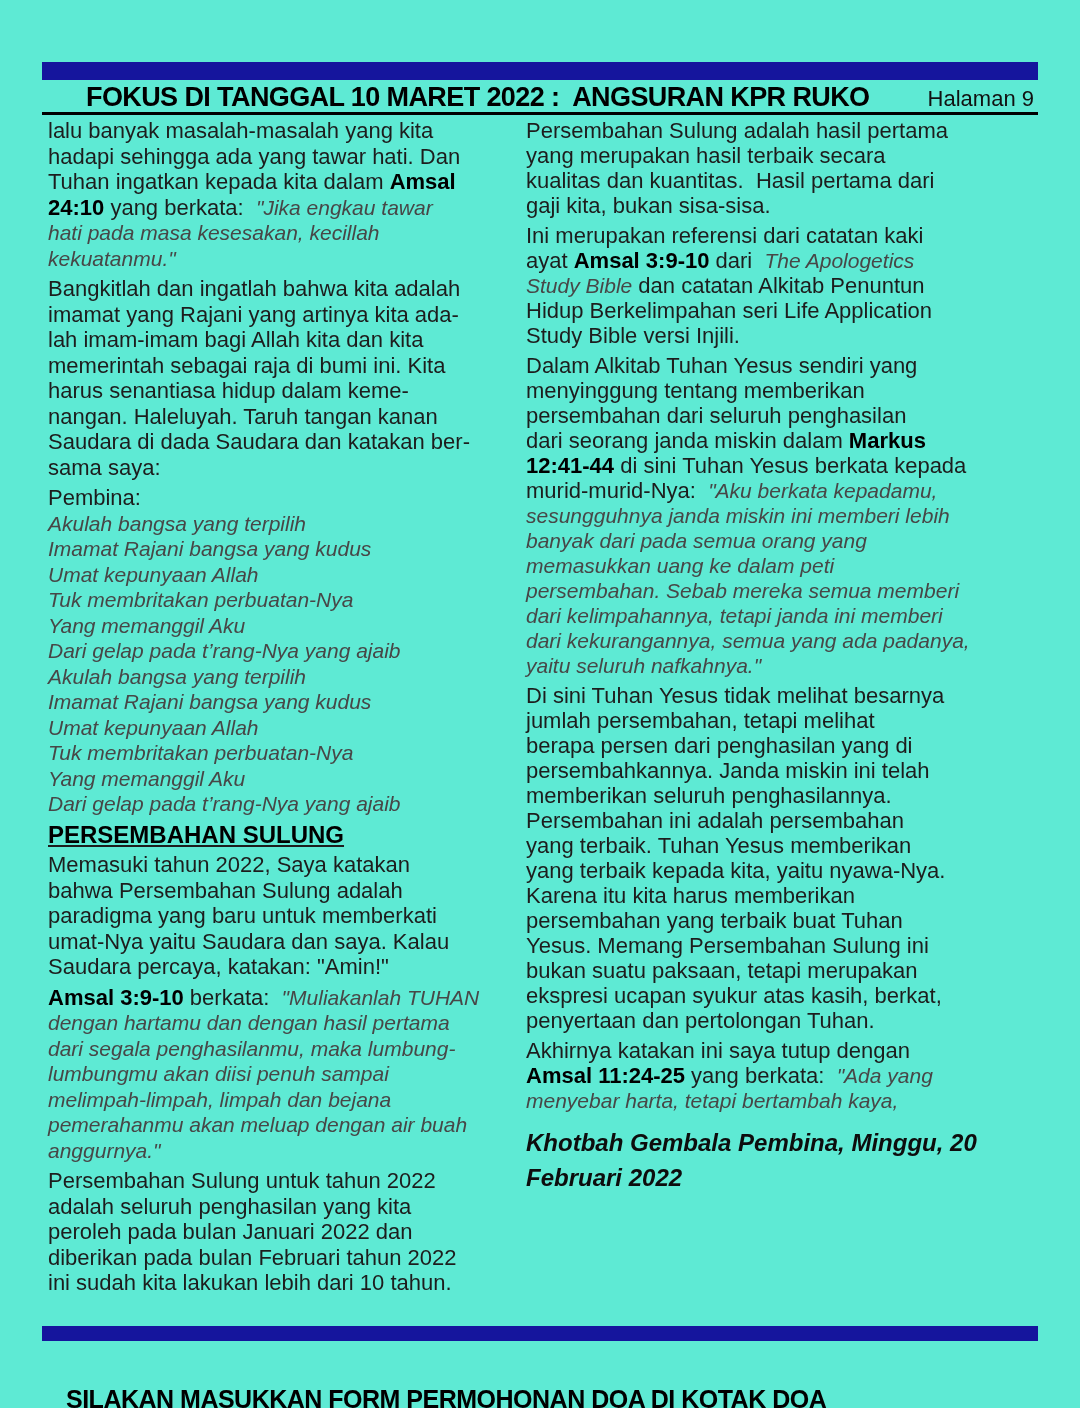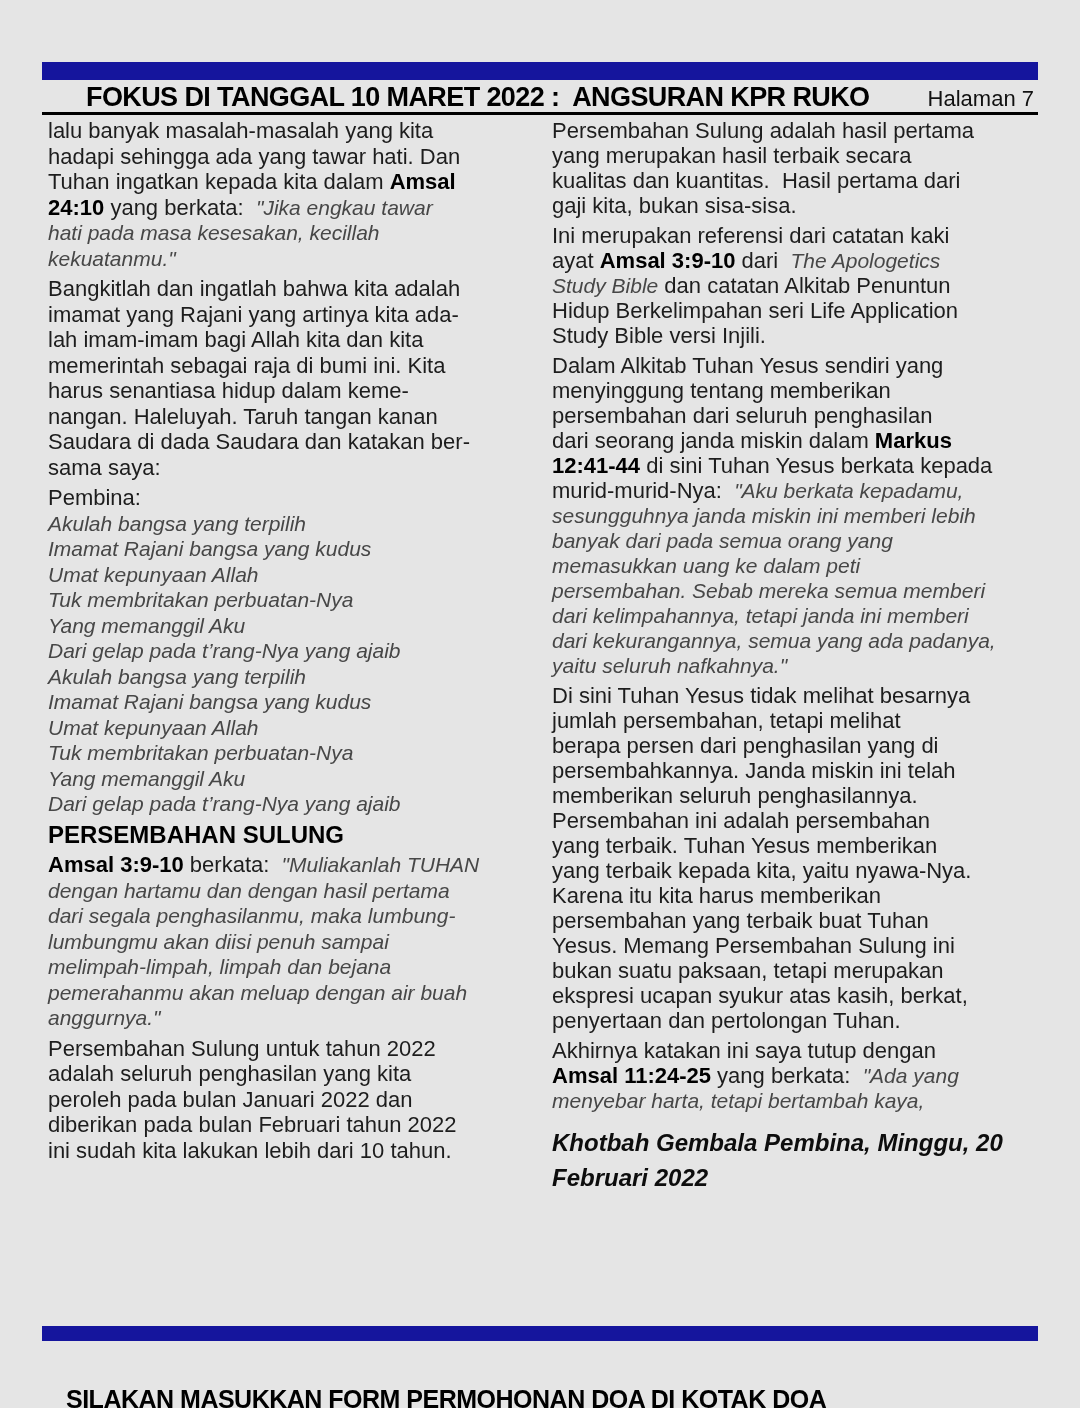--- a/index.html
+++ b/index.html
@@ -1,20 +1,20 @@
 <!DOCTYPE html>
 <html style="--bar-blue: #15159d;"><head>
 <meta charset="utf-8">
 <style>
   html, body { margin: 0; padding: 0; background: #ffffff; }
   .page {
     position: relative;
     width: 1080px;
     height: 1408px;
-    background: #e5e5e5;
+    background: #5eead4;
     font-family: "Liberation Sans", sans-serif;
     color: #1d1d1d;
     overflow: hidden;
   }
   .top-bar {
     position: absolute; left: 42px; top: 62px;
     width: 996px; height: 18px;
     background: var(--bar-blue, #15159d);
   }
   .header-row {
@@ -26,27 +26,27 @@
     font-weight: 700; font-size: 27px; letter-spacing: -0.6px;
     color: #000; padding-left: 44px;
   }
   .header-page { font-size: 22px; color: #111; padding-right: 4px; }
   .header-rule {
     position: absolute; left: 42px; top: 112px;
     width: 996px; height: 3px; background: #000;
   }
   .columns {
     position: absolute; left: 48px; top: 118px; width: 992px;
-    display: flex; gap: 26px; align-items: flex-start;
+    display: flex; align-items: flex-start;
   }
   .col { white-space: pre-line; font-size: 22px; line-height: 25.5px; }
   .col-left  { width: 478px; }
   .col-right { width: 488px; line-height: 25px; }
   .block { margin: 0 0 5px 0; }
-  .heading { font-size: 24px; }
+  .heading { font-size: 24px; text-decoration: underline; }
   .seg-normal { color: #1d1d1d; }
   .seg-bold { font-weight: 700; color: #000; }
   .seg-italic { font-style: italic; color: #474747; font-size: 21px; }
   .seg-bold-italic { font-weight: 700; font-style: italic; color: #0d0d0d; }
   .signature { font-size: 24px; line-height: 35px; margin-top: 12px; }
   .footer-bar {
     position: absolute; left: 42px; top: 1326px;
     width: 996px; height: 15px;
     background: var(--bar-blue, #15159d);
   }
@@ -55,21 +55,21 @@
     font-weight: 700; font-size: 25px; letter-spacing: -0.5px; color: #000; margin-top: 40px;
   }
 </style>
 </head>
 <body>
 
 <div class="page">
   <div class="top-bar"></div>
   <div class="header-row">
     <div class="header-title">FOKUS DI TANGGAL 10 MARET 2022 :  ANGSURAN KPR RUKO</div>
-    <div class="header-page">Halaman 7</div>
+    <div class="header-page">Halaman 9</div>
   </div>
   <div class="header-rule"></div>
 
   <div class="columns">
     <div class="col col-left" id="col-left"><div class="block paragraph"><span class="seg-normal">lalu banyak masalah-masalah yang kita
 hadapi sehingga ada yang tawar hati. Dan
 Tuhan ingatkan kepada kita dalam </span><span class="seg-bold">Amsal
 24:10</span><span class="seg-normal"> yang berkata:&nbsp; </span><span class="seg-italic">"Jika engkau tawar
 hati pada masa kesesakan, kecillah
 kekuatanmu."</span></div><div class="block paragraph"><span class="seg-normal">Bangkitlah dan ingatlah bahwa kita adalah
@@ -84,21 +84,25 @@
 Imamat Rajani bangsa yang kudus
 Umat kepunyaan Allah
 Tuk membritakan perbuatan-Nya
 Yang memanggil Aku
 Dari gelap pada t’rang-Nya yang ajaib
 Akulah bangsa yang terpilih
 Imamat Rajani bangsa yang kudus
 Umat kepunyaan Allah
 Tuk membritakan perbuatan-Nya
 Yang memanggil Aku
-Dari gelap pada t’rang-Nya yang ajaib</span></div><div class="block heading"><span class="seg-bold">PERSEMBAHAN SULUNG</span></div><div class="block paragraph"><span class="seg-bold">Amsal 3:9-10</span><span class="seg-normal"> berkata:&nbsp; </span><span class="seg-italic">"Muliakanlah TUHAN
+Dari gelap pada t’rang-Nya yang ajaib</span></div><div class="block heading"><span class="seg-bold">PERSEMBAHAN SULUNG</span></div><div class="block paragraph"><span class="seg-normal">Memasuki tahun 2022, Saya katakan
+bahwa Persembahan Sulung adalah
+paradigma yang baru untuk memberkati
+umat-Nya yaitu Saudara dan saya. Kalau
+Saudara percaya, katakan: "Amin!"</span></div><div class="block paragraph"><span class="seg-bold">Amsal 3:9-10</span><span class="seg-normal"> berkata:&nbsp; </span><span class="seg-italic">"Muliakanlah TUHAN
 dengan hartamu dan dengan hasil pertama
 dari segala penghasilanmu, maka lumbung-
 lumbungmu akan diisi penuh sampai
 melimpah-limpah, limpah dan bejana
 pemerahanmu akan meluap dengan air buah
 anggurnya."</span></div><div class="block paragraph"><span class="seg-normal">Persembahan Sulung untuk tahun 2022
 adalah seluruh penghasilan yang kita
 peroleh pada bulan Januari 2022 dan
 diberikan pada bulan Februari tahun 2022
 ini sudah kita lakukan lebih dari 10 tahun.</span></div></div>

